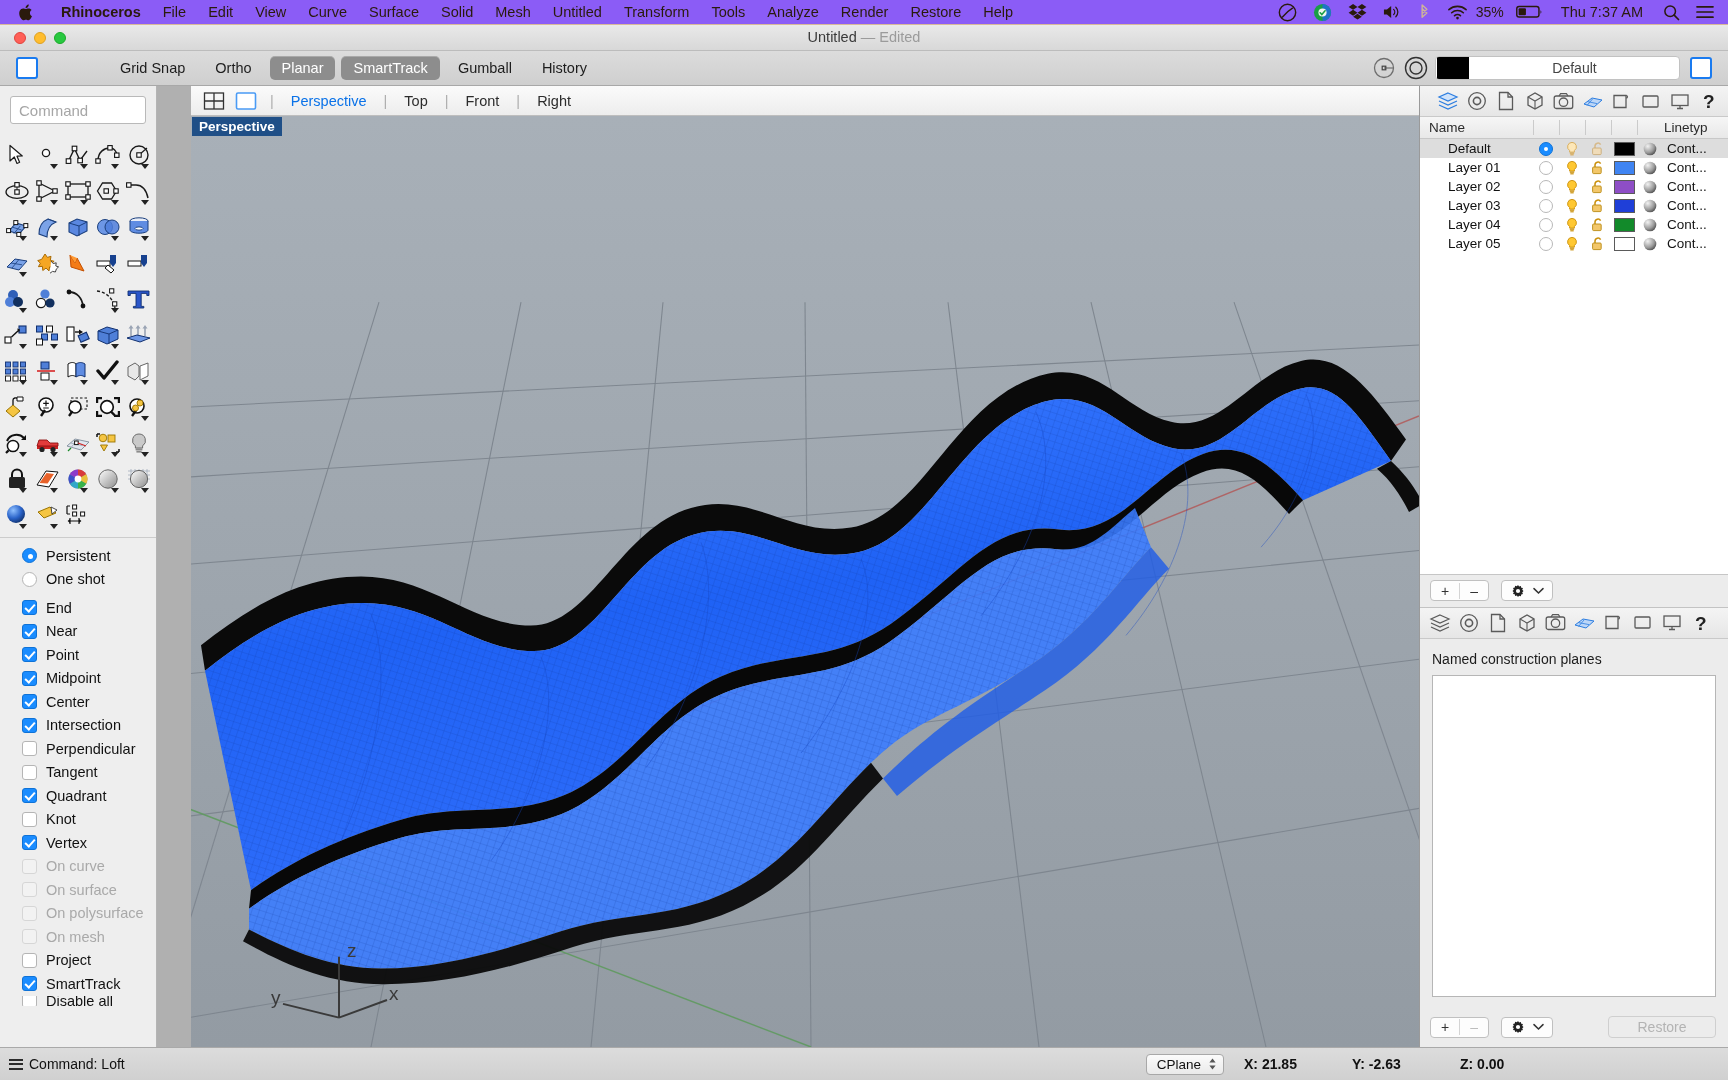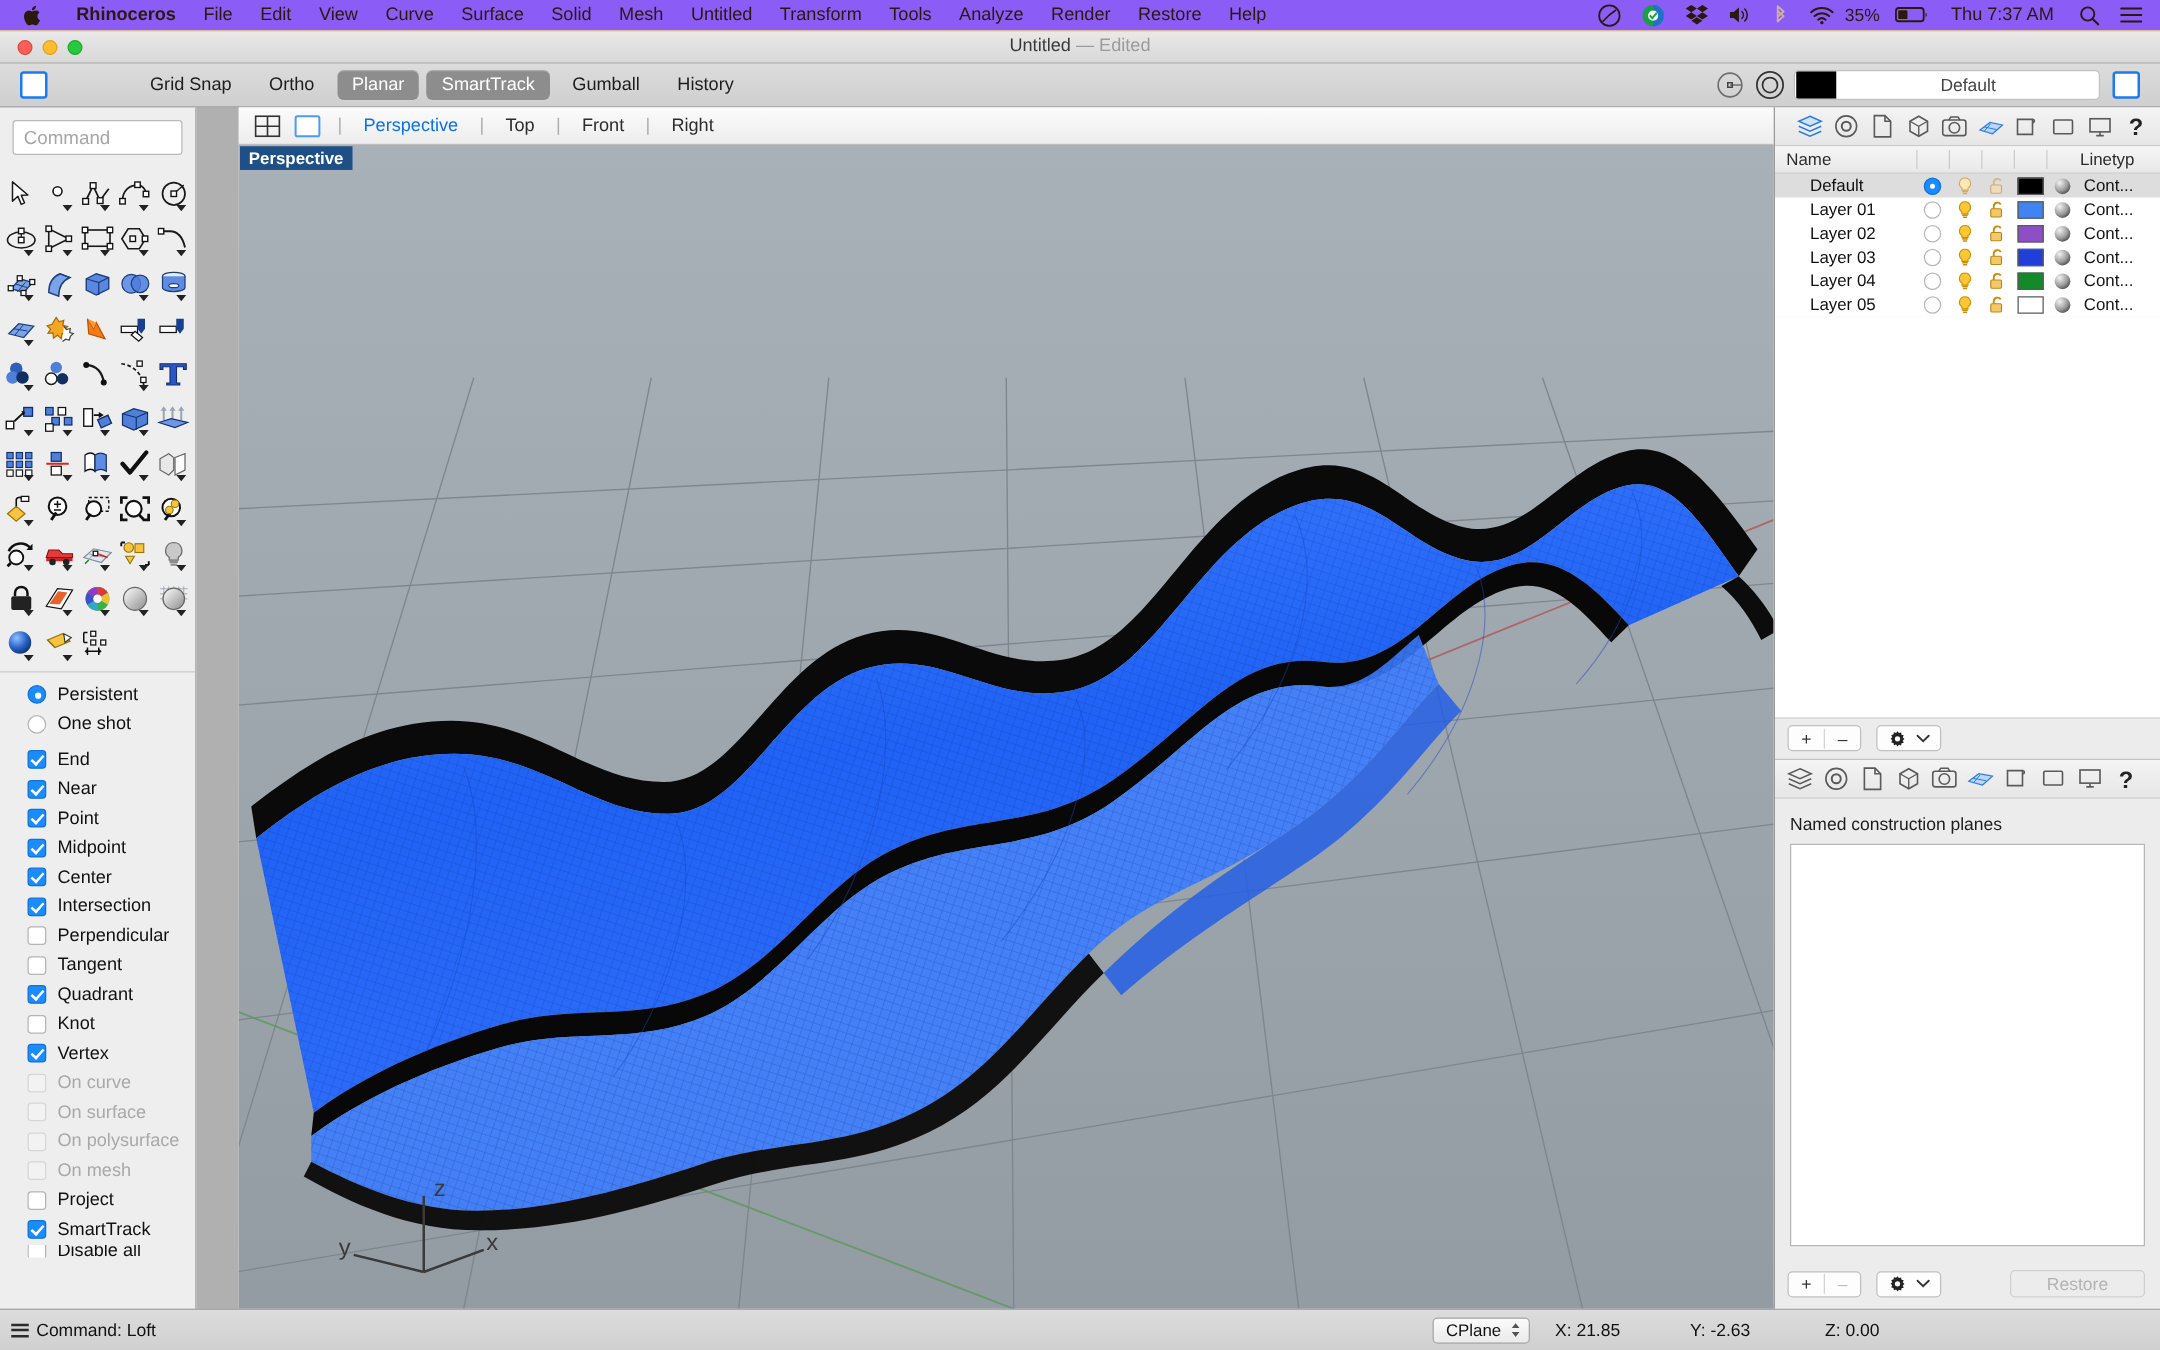--- a/index.html
+++ b/index.html
@@ -195,21 +195,21 @@
   }
   .statusbar .hamb{ margin:0 6px 0 9px; display:flex; flex-direction:column; gap:2.5px;}
   .statusbar .hamb i{ display:block; width:14px;height:2px;background:#2a2a2a;}
   .statusbar .cmd{ }
   .statusbar .sp{ flex:1; }
   .cplane-sel{
     display:flex;align-items:center;gap:7px; border:1px solid #a8a8a8; border-radius:4px;
     background:linear-gradient(#fbfbfb,#eaeaea); padding:2px 6px 2px 10px; height:21px;
     font-size:13.5px;
   }
-  .coord{ width:108px; padding-left:20px; }
+  .coord{ width:108px; padding-left:20px;font-weight:bold; }
   .statusbar .rgap{ width:180px; }
 </style>
 </head>
 <body>
 
 <div class="app">
 
   <div class="menubar">
     <span class="apple">
       <svg class="mbi-svg" width="15" height="17" viewBox="0 0 15 17">

